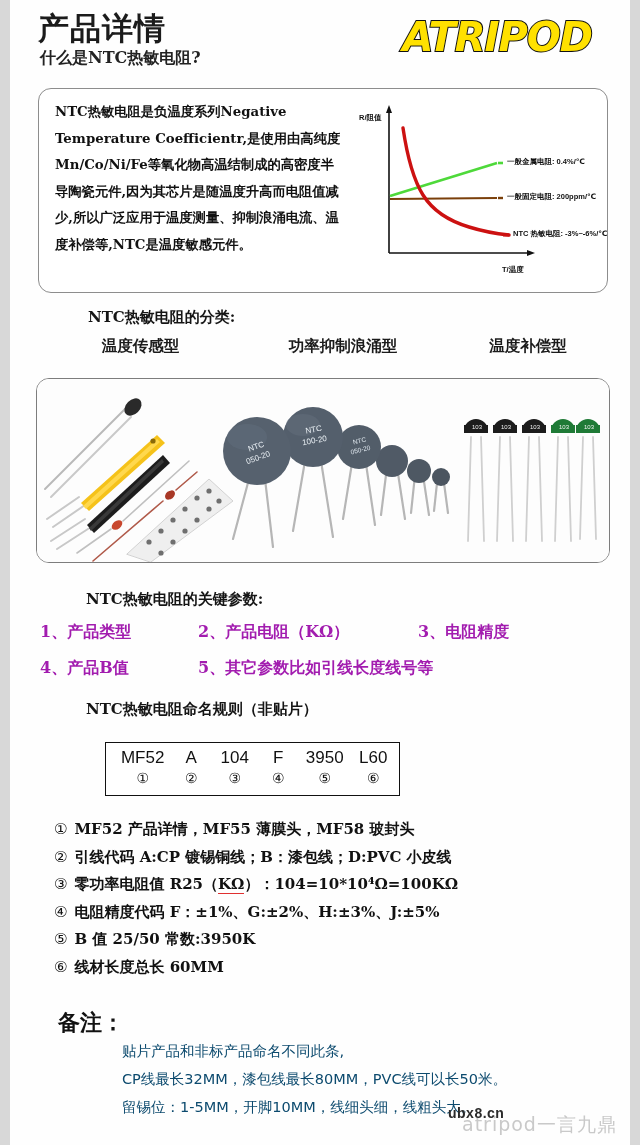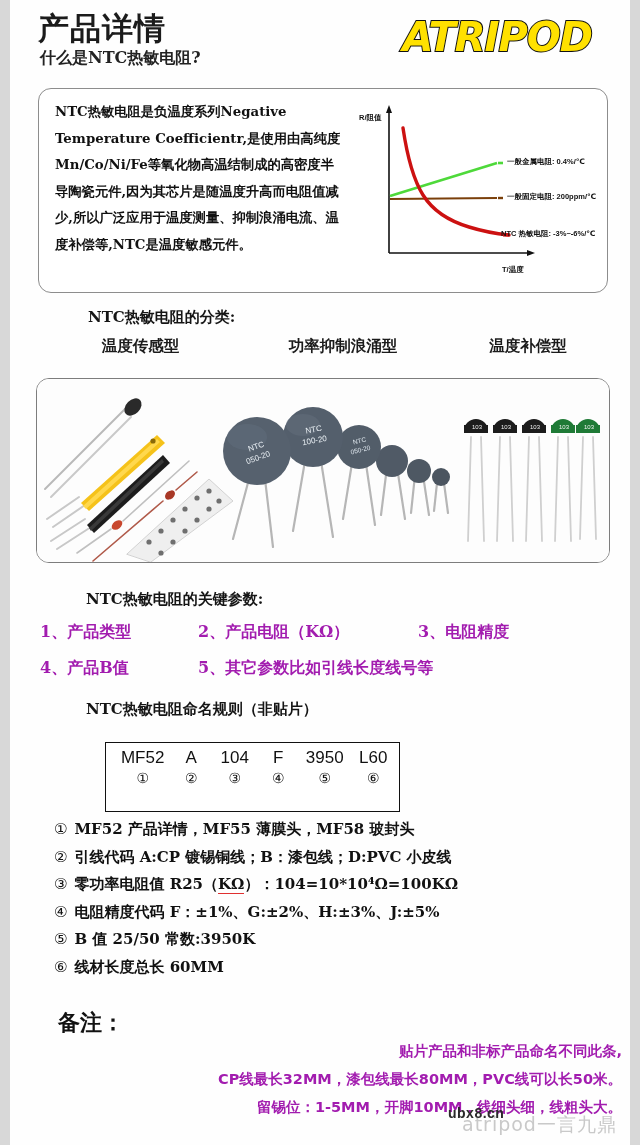--- a/index.html
+++ b/index.html
@@ -80,21 +80,21 @@
   .kp-row{position:absolute;font-size:16px;font-weight:700;color:#a21caf;
           font-family:"DejaVu Serif",serif;}
   .kp1{left:30px;top:622px;}
   .kp2{left:188px;top:622px;}
   .kp3{left:408px;top:622px;}
   .kp4{left:30px;top:658px;}
   .kp5{left:188px;top:658px;}
   
   .nr-head{position:absolute;left:28px;top:700px;}
   .pn-box{
-    position:absolute;left:95px;top:742px;width:295px;height:70px;
+    position:absolute;left:95px;top:742px;width:295px;height:54px;
     border:1.6px solid #111;background:#fff;box-sizing:border-box;
   }
   .pn-row{display:flex;align-items:center;padding:0 6px;}
   .pn-codes{margin-top:5px;}
   .pn-nums{margin-top:2px;}
   .pn-cell{
     text-align:center;font-size:17px;color:#111;
     font-family:"Liberation Sans",sans-serif;
   }
   .pn-nums .pn-cell{font-size:14px;}
@@ -108,22 +108,22 @@
   .ul-red{border-bottom:1.5px solid #e03030;}
   
   .rm-head{
     position:absolute;left:48px;top:1008px;
     font-size:22px;font-weight:700;color:#111;
     font-family:"DejaVu Serif",serif;
     text-align:center;
   }
   .rm-lines{position:absolute;left:112px;top:1042px;width:500px;}
   .rm-line{
-    font-size:14.5px;font-weight:700;color:#a21caf;margin-bottom:9px;
-    white-space:nowrap;font-family:"DejaVu Sans",sans-serif;text-align:right;
+    font-size:14.5px;font-weight:400;color:#0c4a6e;margin-bottom:9px;
+    white-space:nowrap;font-family:"DejaVu Sans",sans-serif;
   }
   
   .wm-main{
     position:absolute;left:438px;top:1105px;
     font-size:14px;font-weight:700;color:#2a2a2a;
     font-family:"Liberation Sans",sans-serif;
     letter-spacing:0.5px;
   }
   .wm-faint{
     position:absolute;left:452px;top:1112px;
@@ -161,21 +161,21 @@
         <path d="M46,35 C50,62 56,86 66,102 C76,118 92,128 112,134 C128,139 142,141 152,142" fill="none" stroke="#cc1111" stroke-width="3.4" stroke-linecap="round"></path>
 
         <line x1="141" y1="70" x2="146" y2="70" stroke="#4ed93a" stroke-width="2.6"></line>
         <line x1="141" y1="105" x2="146" y2="105" stroke="#7a3f0a" stroke-width="2.4"></line>
         <line x1="146" y1="142" x2="152" y2="142" stroke="#cc1111" stroke-width="3"></line>
       </svg>
       <div style="position:absolute;left:2px;top:20px;font-size:7.5px;font-weight:700;color:#111;">R/阻值</div>
       <div style="position:absolute;left:145px;top:172px;font-size:7.5px;font-weight:700;color:#111;">T/温度</div>
       <div style="position:absolute;left:150px;top:64px;font-size:7.5px;font-weight:700;color:#111;white-space:nowrap;">一般金属电阻: 0.4%/℃</div>
       <div style="position:absolute;left:150px;top:99px;font-size:7.5px;font-weight:700;color:#111;white-space:nowrap;">一般固定电阻: 200ppm/℃</div>
-      <div style="position:absolute;left:144px;top:136px;font-size:7.5px;font-weight:700;color:#111;white-space:nowrap;">NTC 热敏电阻: -3%~-6%/℃</div>
+      <div style="position:absolute;left:156px;top:136px;font-size:7.5px;font-weight:700;color:#111;white-space:nowrap;">NTC 热敏电阻: -3%~-6%/℃</div>
     </div>
   </div>
 
   <div class="sec-head cls-head">NTC热敏电阻的分类:</div>
   <div class="cls-cats">
     <div class="cls-cat c1">温度传感型</div>
     <div class="cls-cat c2">功率抑制浪涌型</div>
     <div class="cls-cat c3">温度补偿型</div>
   </div>
 

